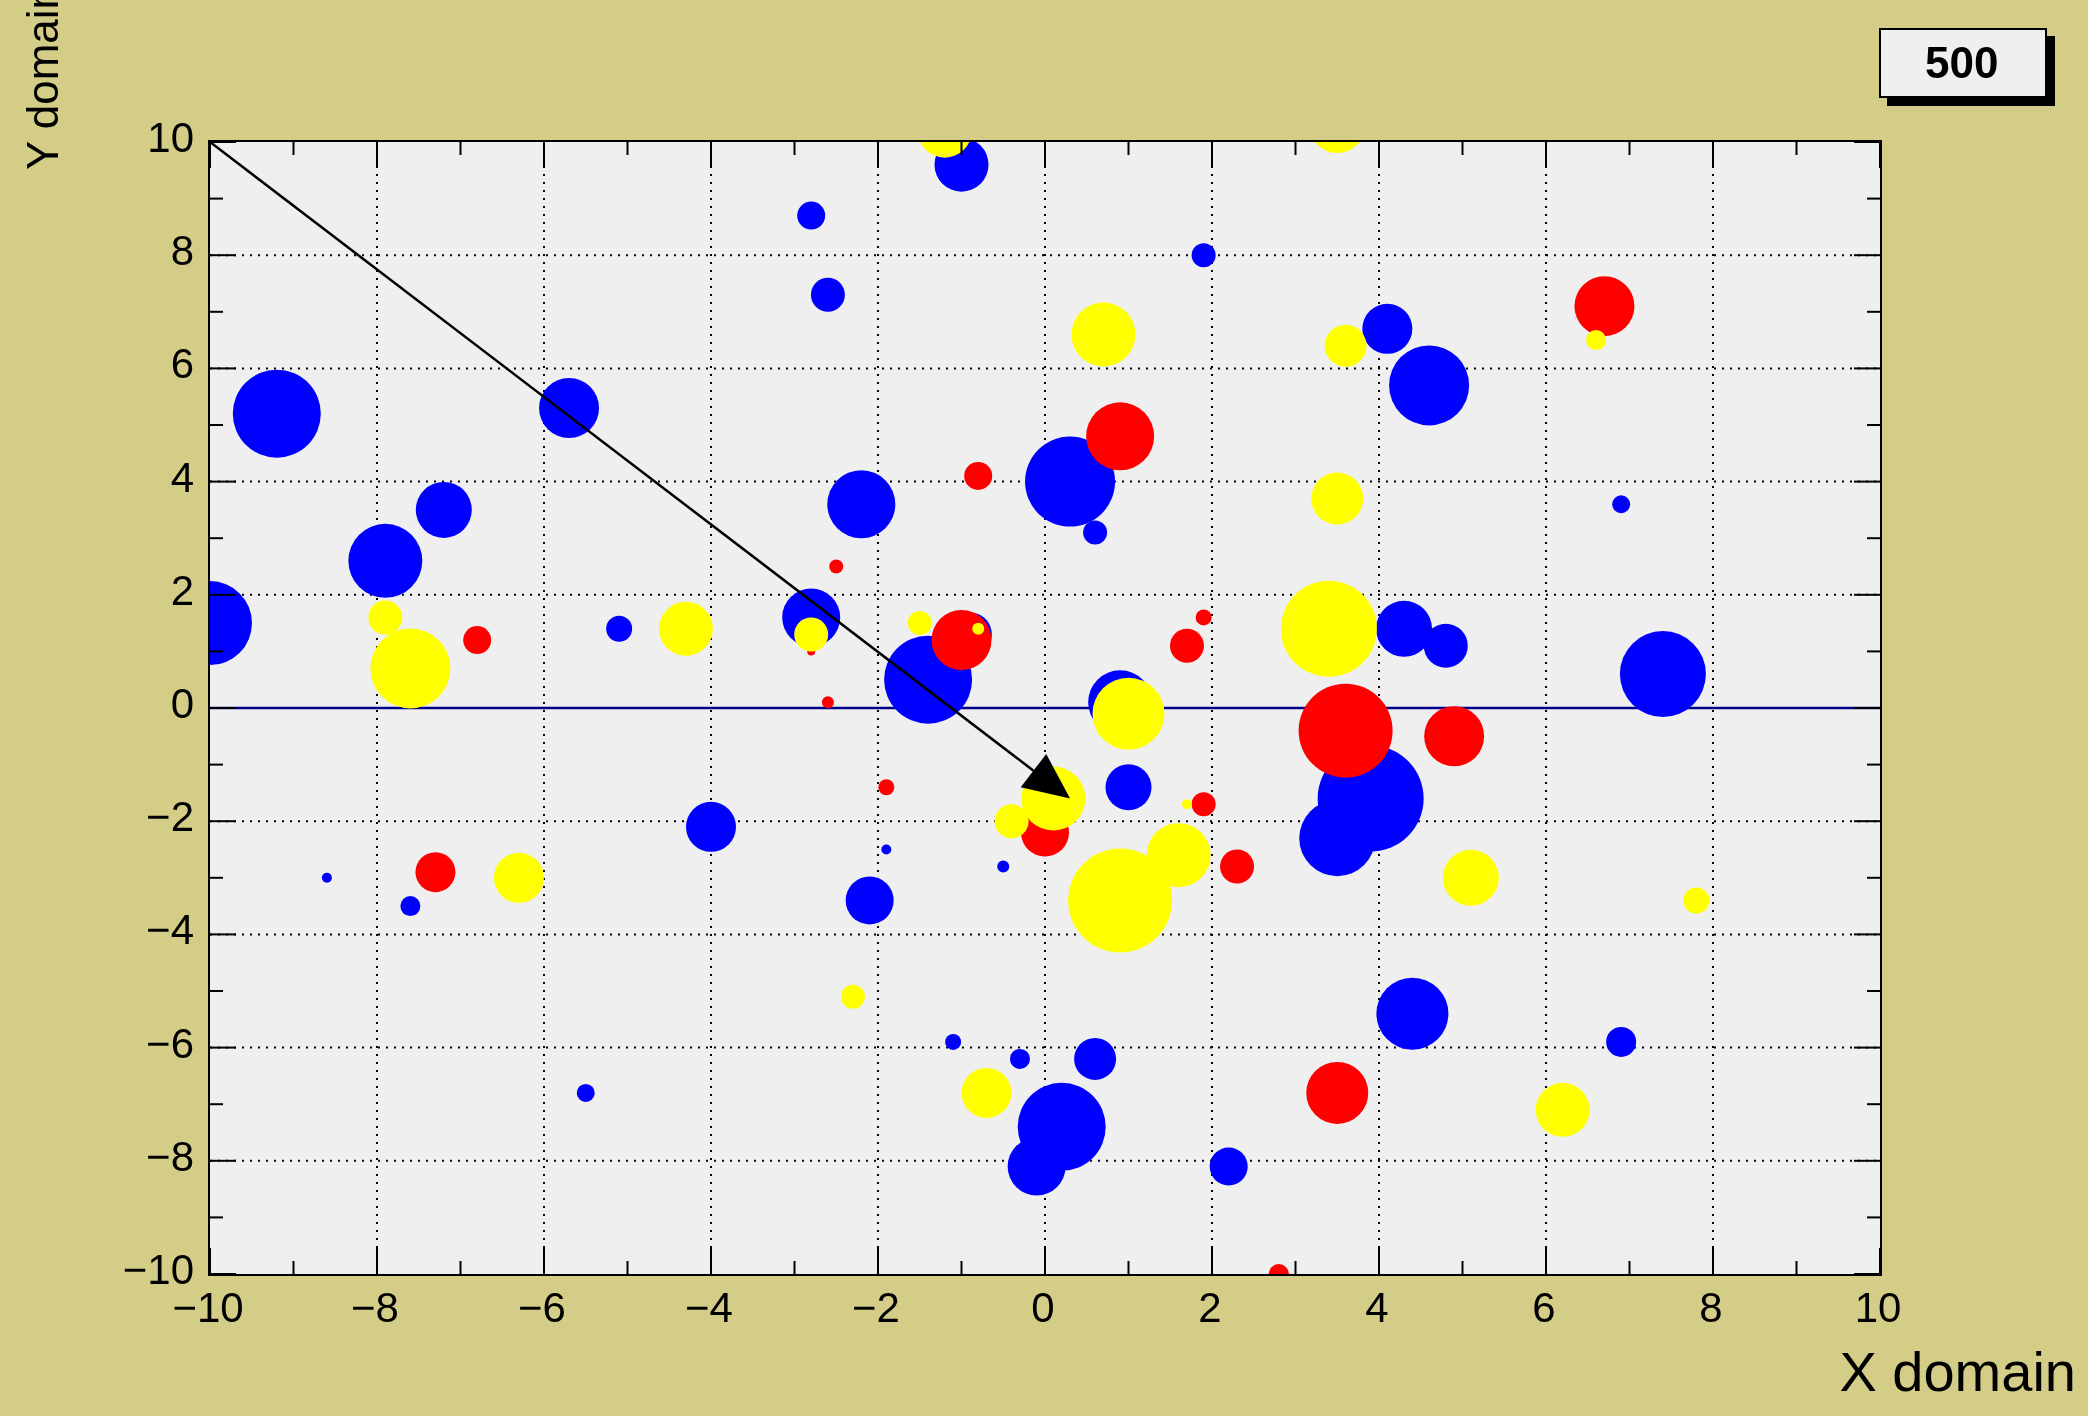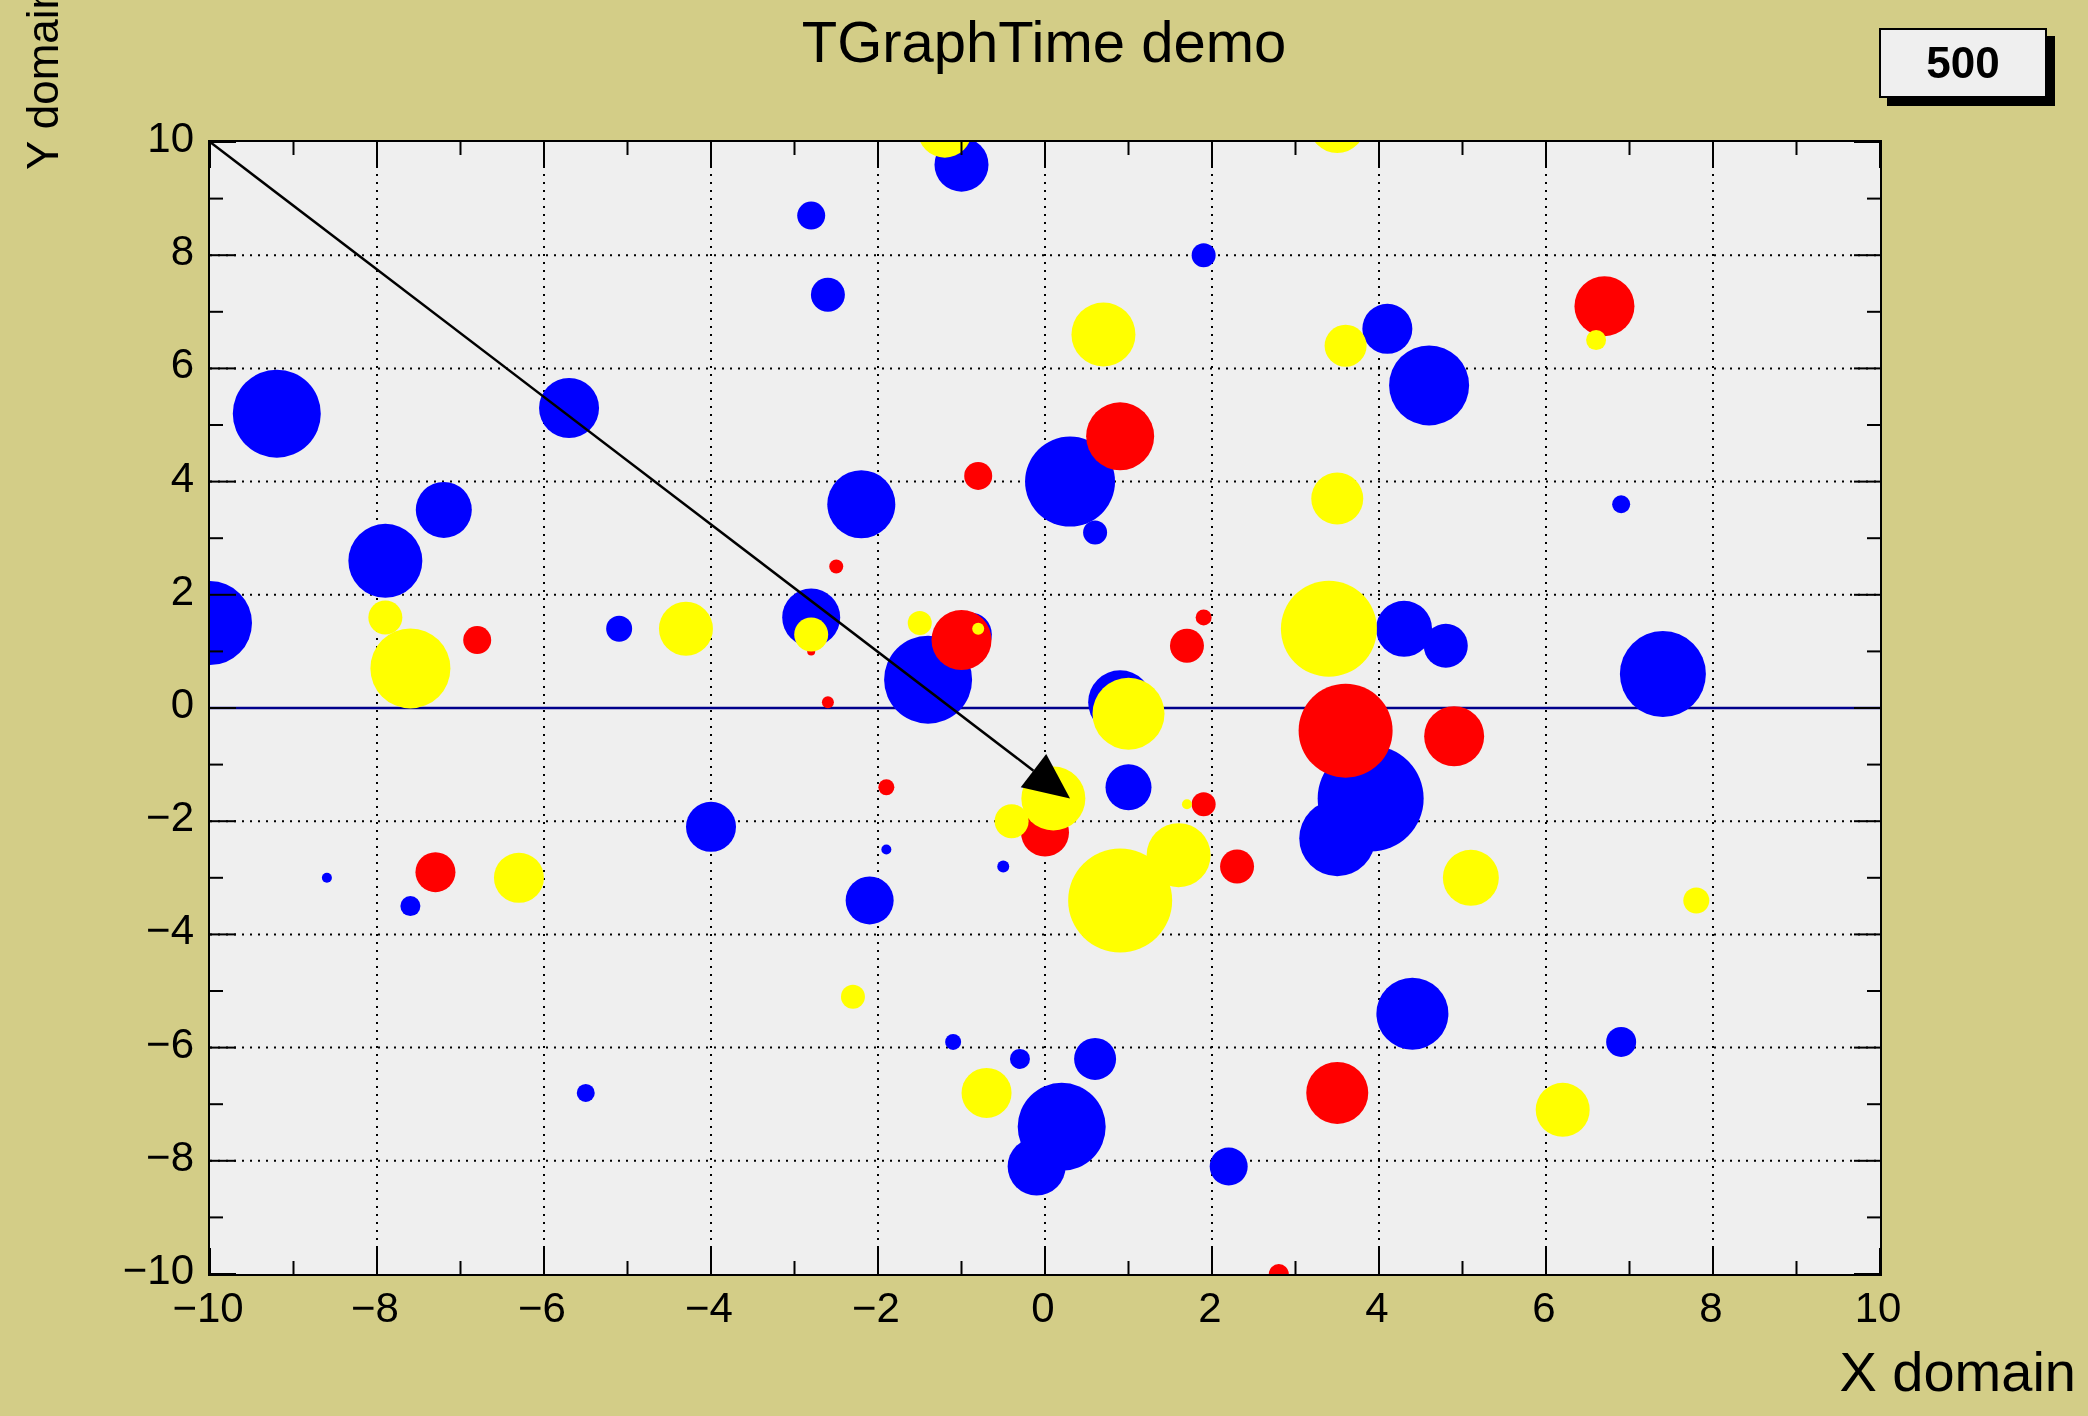--- a/index.html
+++ b/index.html
@@ -31,23 +31,23 @@
     left:1879px;top:28px;
     width:168px;height:70px;
     background:#efefef;
     border:2px solid #000;
     box-sizing:border-box;
     box-shadow:8px 8px 0 0 #000;
   }
   #statbox .val{
     position:absolute;left:0;right:0;top:50%;
     transform:translateY(-50%);
-    text-align:center;
     font-size:44px;font-weight:bold;color:#000;
     font-family:"Liberation Sans",sans-serif;
+    padding-left:44px;
   }
   
   #frame{
     position:absolute;
     left:208px;top:140px;
     width:1670px;height:1132px;
     background:#efefef;
     border:2px solid #000;
     box-sizing:content-box;
     overflow:hidden;
@@ -83,21 +83,20 @@
     white-space:nowrap;
     transform:rotate(-90deg);
     transform-origin:left top;
   }
 </style>
 </head>
 <body>
 
 <div id="canvas">
 
-  <div id="title">TGraphTime demo</div>
 
   <div id="statbox">
     <div class="val">500</div>
   </div>
 
   <div id="frame">
     <svg id="plotsvg" viewBox="0 0 1670 1132" preserveAspectRatio="none" xmlns="http://www.w3.org/2000/svg">
       <g id="gridlayer">
           <line x1="167" y1="0" x2="167" y2="1132" stroke="#000" stroke-width="2" stroke-dasharray="2,6"></line>
           <line x1="334" y1="0" x2="334" y2="1132" stroke="#000" stroke-width="2" stroke-dasharray="2,6"></line>

